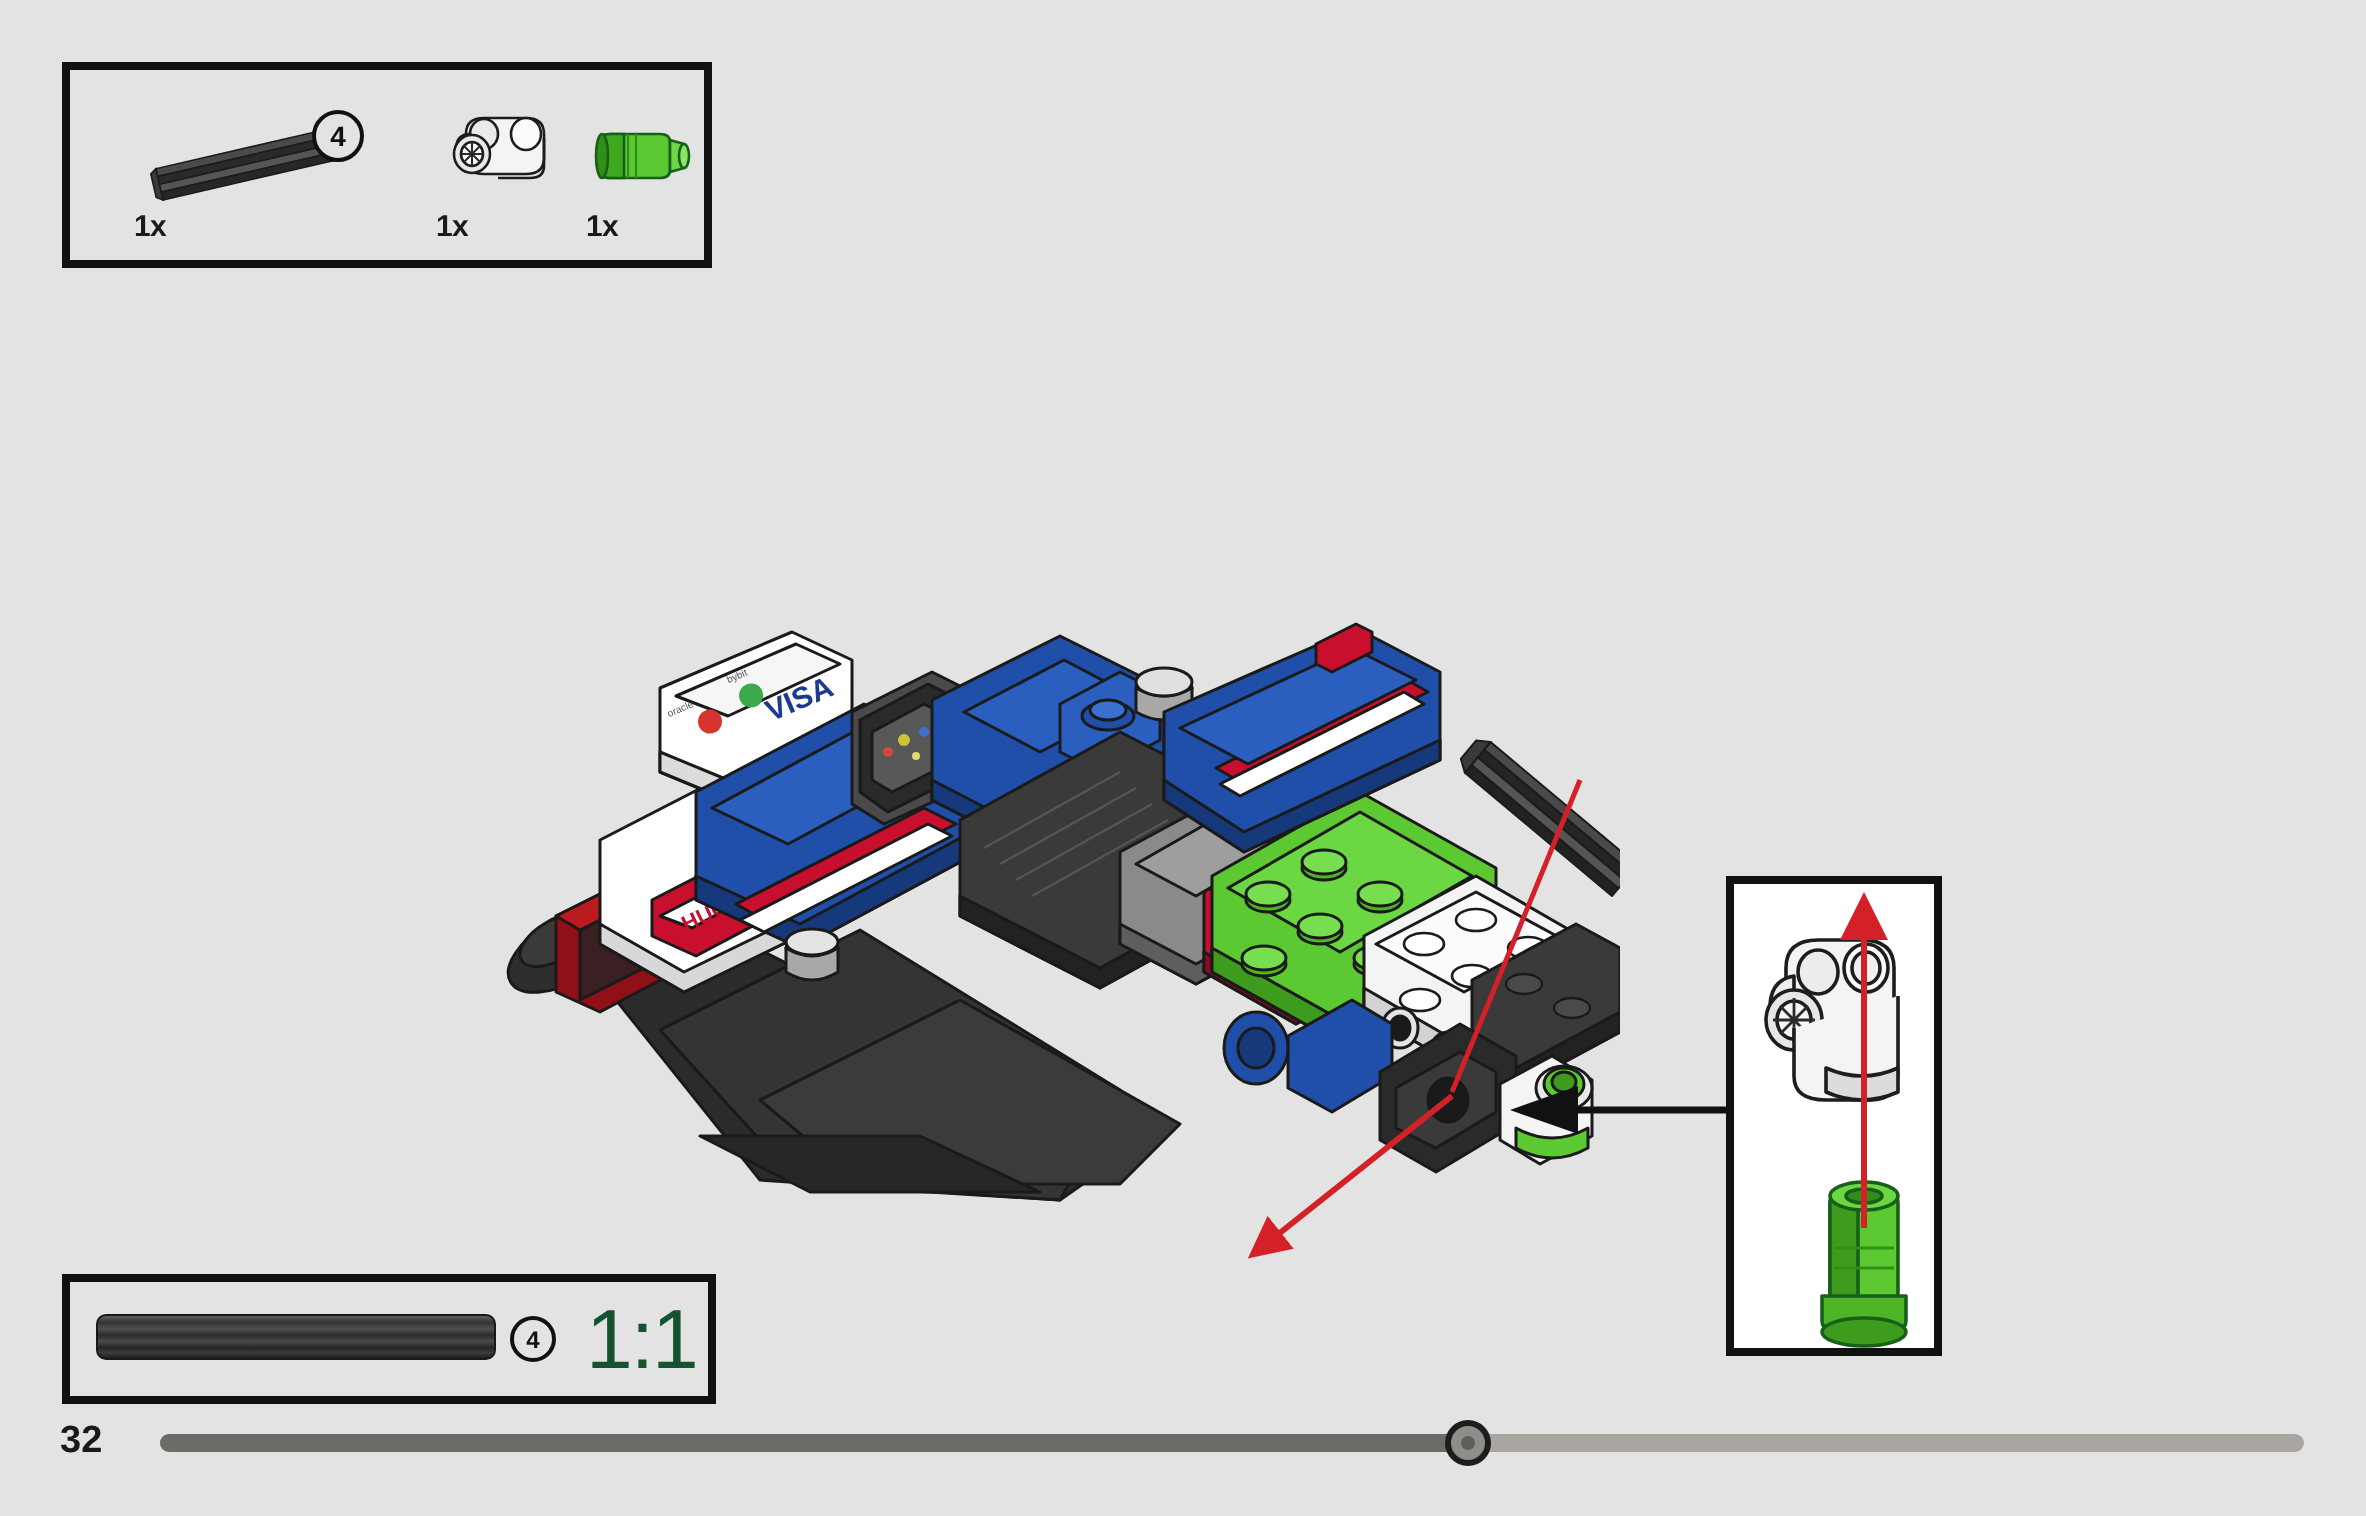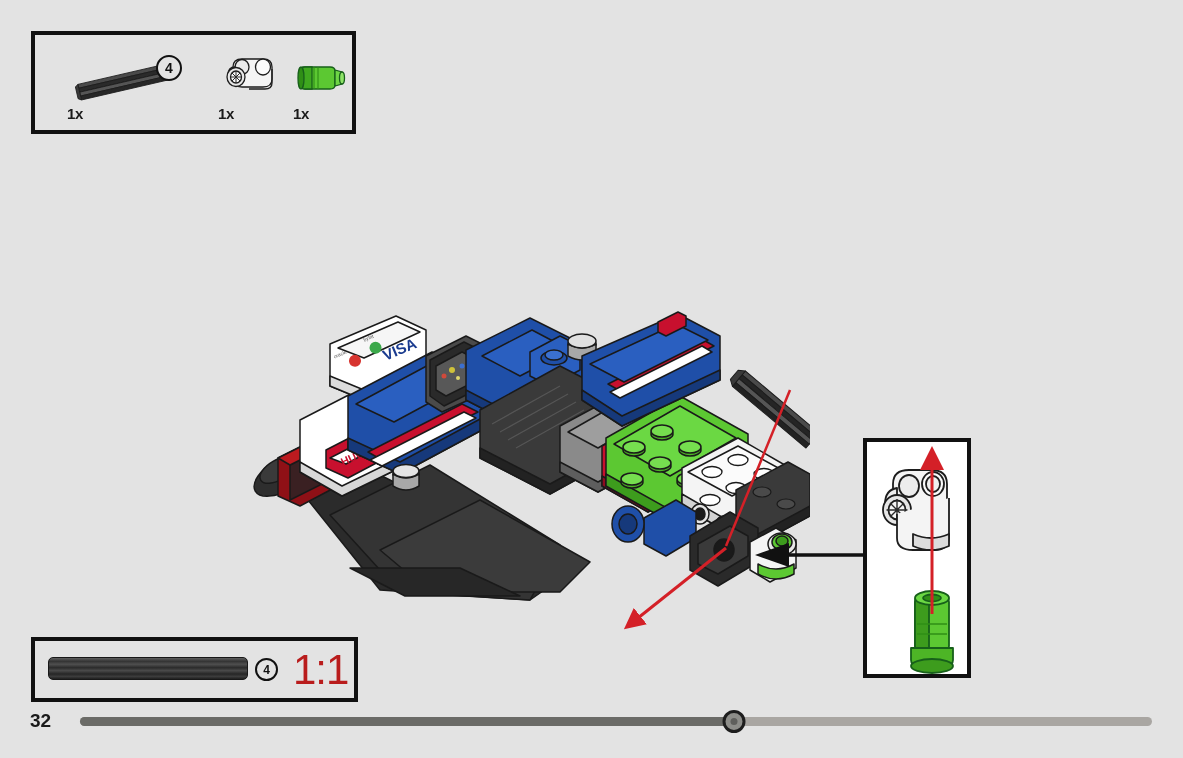--- a/index.html
+++ b/index.html
@@ -154,21 +154,21 @@
     top: 17px;
     width: 23px;
     height: 23px;
   }
   .scale-ratio {
     position: absolute;
     left: 258px;
     top: 6px;
     font-size: 42px;
     font-weight: 300;
-    color: #b91c1c;
+    color: #14532d;
     letter-spacing: -1px;
     line-height: 1.1;
   }
 
   
   .page-number {
     position: absolute;
     left: 30px;
     top: 710px;
     font-size: 19px;

